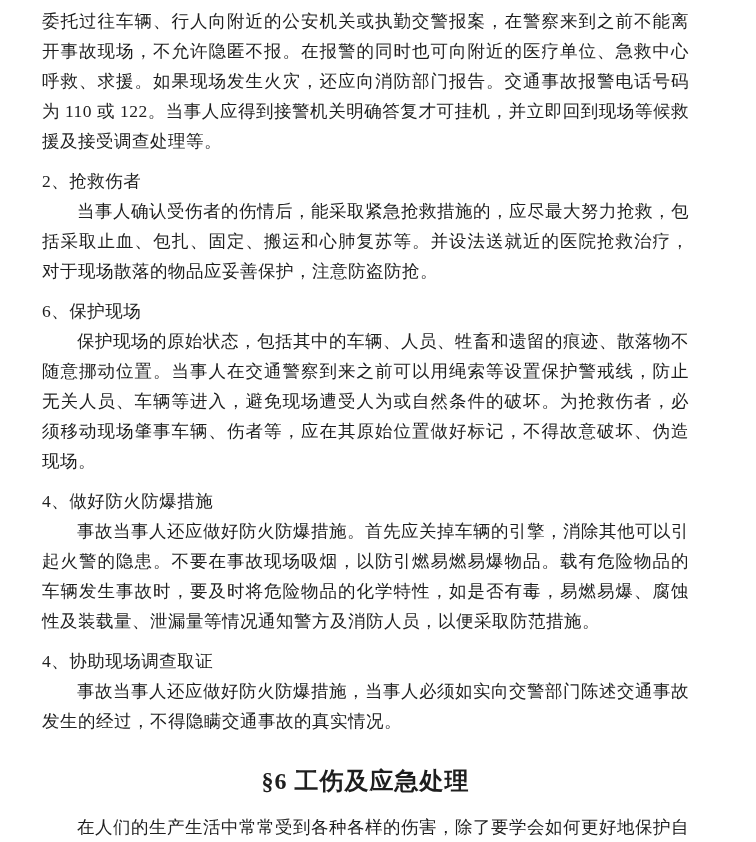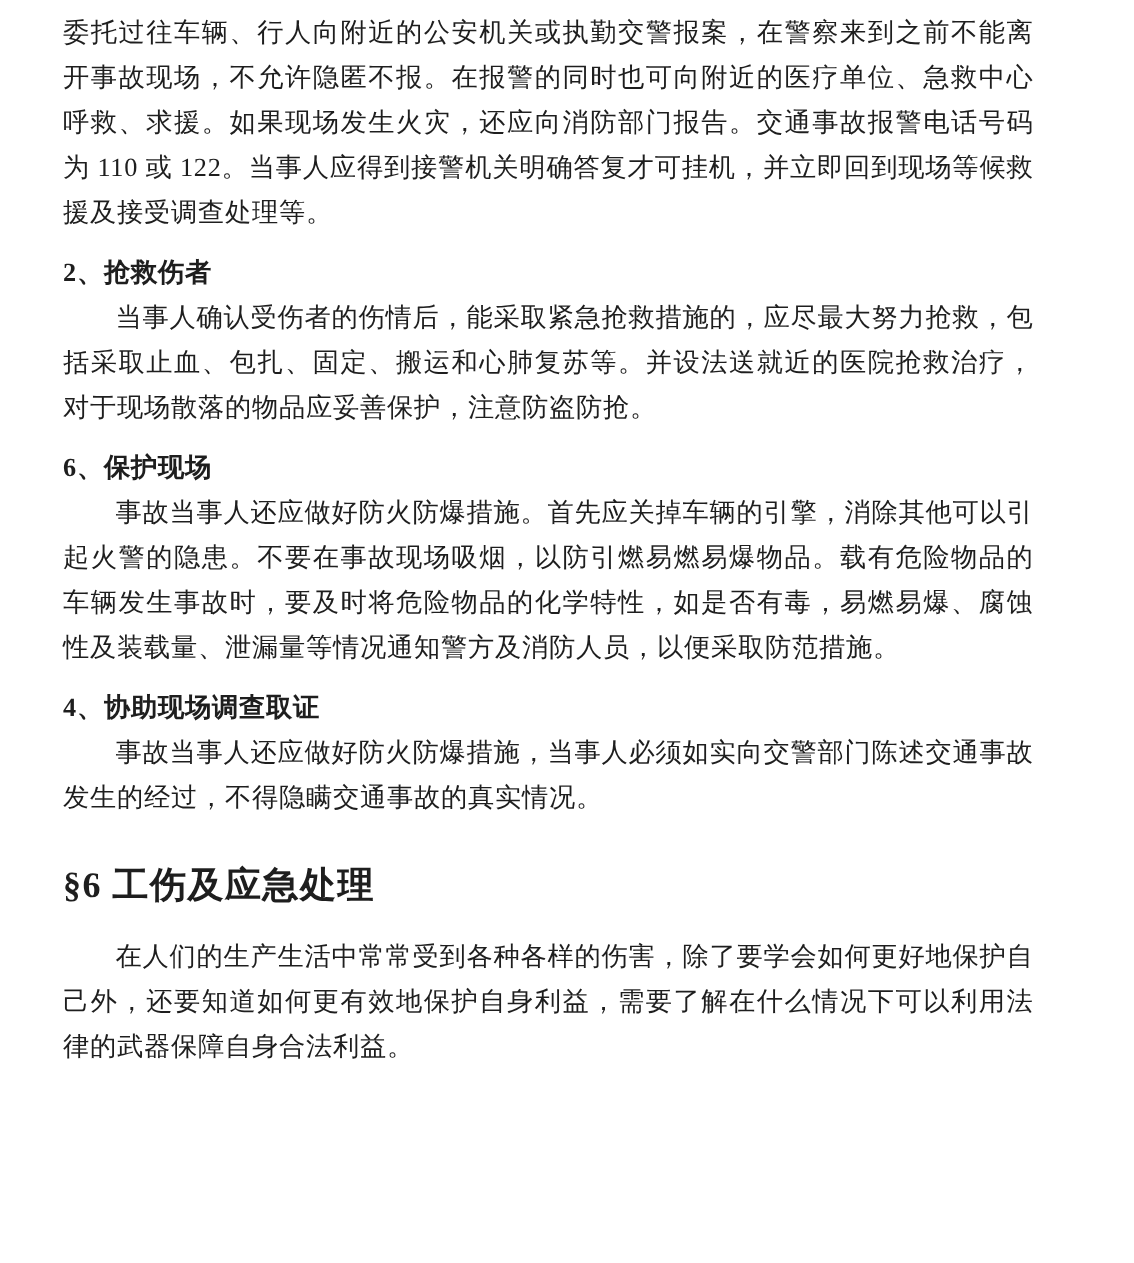--- a/index.html
+++ b/index.html
@@ -28,46 +28,49 @@
     text-justify: inter-ideograph;
     margin: 0;
     letter-spacing: 0.5px;
   }
   .indent {
     text-indent: 2em;
   }
   .num-heading {
     font-size: 17.5px;
     line-height: 30px;
-    font-weight: bold;
+    font-weight: normal;
     margin: 10px 0 0 0;
     letter-spacing: 0.5px;
   }
   .section-title {
     font-size: 24px;
     line-height: 34px;
     font-weight: bold;
+    text-align: center;
     margin: 28px 0 14px 0;
     letter-spacing: 1px;
   }
 </style>
 </head>
 <body>
 
 <div class="page">
 
   <p class="body-par">委托过往车辆、行人向附近的公安机关或执勤交警报案，在警察来到之前不能离开事故现场，不允许隐匿不报。在报警的同时也可向附近的医疗单位、急救中心呼救、求援。如果现场发生火灾，还应向消防部门报告。交通事故报警电话号码为 110 或 122。当事人应得到接警机关明确答复才可挂机，并立即回到现场等候救援及接受调查处理等。</p>
 
   <h3 class="num-heading">2、抢救伤者</h3>
 
   <p class="body-par indent">当事人确认受伤者的伤情后，能采取紧急抢救措施的，应尽最大努力抢救，包括采取止血、包扎、固定、搬运和心肺复苏等。并设法送就近的医院抢救治疗，对于现场散落的物品应妥善保护，注意防盗防抢。</p>
 
   <h3 class="num-heading">6、保护现场</h3>
 
+  <p class="body-par indent">保护现场的原始状态，包括其中的车辆、人员、牲畜和遗留的痕迹、散落物不随意挪动位置。当事人在交通警察到来之前可以用绳索等设置保护警戒线，防止无关人员、车辆等进入，避免现场遭受人为或自然条件的破坏。为抢救伤者，必须移动现场肇事车辆、伤者等，应在其原始位置做好标记，不得故意破坏、伪造现场。</p>
 
+  <h3 class="num-heading">4、做好防火防爆措施</h3>
 
   <p class="body-par indent">事故当事人还应做好防火防爆措施。首先应关掉车辆的引擎，消除其他可以引起火警的隐患。不要在事故现场吸烟，以防引燃易燃易爆物品。载有危险物品的车辆发生事故时，要及时将危险物品的化学特性，如是否有毒，易燃易爆、腐蚀性及装载量、泄漏量等情况通知警方及消防人员，以便采取防范措施。</p>
 
   <h3 class="num-heading">4、协助现场调查取证</h3>
 
   <p class="body-par indent">事故当事人还应做好防火防爆措施，当事人必须如实向交警部门陈述交通事故发生的经过，不得隐瞒交通事故的真实情况。</p>
 
   <h2 class="section-title">§6 工伤及应急处理</h2>
 
   <p class="body-par indent">在人们的生产生活中常常受到各种各样的伤害，除了要学会如何更好地保护自己外，还要知道如何更有效地保护自身利益，需要了解在什么情况下可以利用法律的武器保障自身合法利益。</p>

